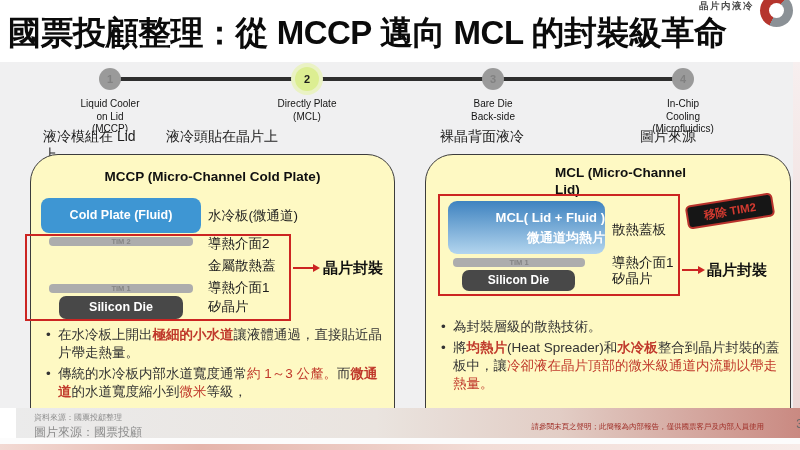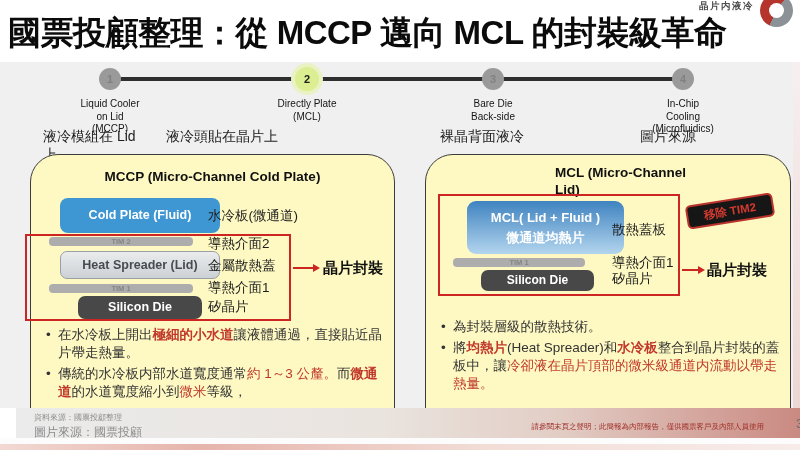--- a/index.html
+++ b/index.html
@@ -34,21 +34,21 @@
 
   
   .panel { position:absolute; top:154px; height:332px; background:#fef9c3;
     border:1.5px solid #3c3c3c; border-radius:28px; }
   .panel-left { left:30px; width:365px; }
   .panel-right { left:425px; width:366px; }
   .panel-title { position:absolute; top:14px; left:0; width:100%; text-align:center;
     font-size:13.5px; font-weight:bold; color:#101010; }
   .panel-title.wrap { left:113px; top:10px; width:150px; text-align:left; line-height:1.25;margin-left:16px; }
 
-  .layer { position:absolute; border-radius:8px; text-align:center; font-weight:bold;margin-left:19px; }
+  .layer { position:absolute; border-radius:8px; text-align:center; font-weight:bold; }
   .cold-plate { left:10px; top:43px; width:160px; height:35px; background:#3e96d3;
     color:#fff; font-size:12.5px; line-height:35px; }
   .tim-bar { position:absolute; height:9px; background:#adadad; border-radius:4px;
     font-size:7.5px; line-height:9px; text-align:center; color:#858585; font-weight:bold; }
   .pl-tim2 { left:18px; top:82px; width:144px; }
   .heat-spreader { left:10px; top:96px; width:160px; height:28px;
     background:linear-gradient(#eaeced,#ccd1d5); border:1px solid #9aa0a5;
     color:#474c51; font-size:12.5px; line-height:26px; border-radius:7px; }
   .pl-tim1 { left:18px; top:129px; width:144px; }
   .silicon-die { left:28px; top:141px; width:124px; height:23px; background:#484848;
@@ -60,21 +60,21 @@
   .rb-right { left:12px; top:39px; width:242px; height:102px; }
 
   .arrow-line { position:absolute; height:2px; background:#cc2522; }
   .arrow-head { position:absolute; width:0; height:0; border-left:7px solid #cc2522;
     border-top:4px solid transparent; border-bottom:4px solid transparent; }
   .callout-text { position:absolute; font-size:15px; font-weight:bold; color:#101010; white-space:nowrap; }
 
   
   .mcl-box { left:22px; top:46px; width:157px; height:53px; border-radius:9px;
     background:linear-gradient(#3f83c0,#b3d5ee); color:#fff; font-size:13px;
-    display:flex; flex-direction:column; justify-content:center; line-height:1.5; }
+    display:flex; flex-direction:column; justify-content:center; line-height:1.5;text-align:right; }
   .pr-tim1 { left:27px; top:103px; width:132px; }
   .pr-die { left:36px; top:115px; width:113px; height:21px; font-size:12px; line-height:21px; }
   .badge { position:absolute; left:260px; top:44px; width:88px; height:24px;
     background:#161616; border:2px solid #b9322c; border-radius:5px; color:#d23a30;
     font-weight:bold; font-size:11.5px; text-align:center; line-height:20px;
     transform:rotate(-9deg); white-space:nowrap; }
 
   
   .bullets { position:absolute; left:12px; right:8px; font-size:13.5px; color:#333;
     line-height:1.33; }
@@ -129,21 +129,20 @@
   <div class="step-zh" style="left:43px;width:102px">液冷模組在 Lid 上</div>
   <div class="step-zh" style="left:166px">液冷頭貼在晶片上</div>
   <div class="step-zh" style="left:440px">裸晶背面液冷</div>
   <div class="step-zh" style="left:640px">圖片來源</div>
 
   <div class="panel panel-left">
     <div class="panel-title">MCCP (Micro-Channel Cold Plate)</div>
 
     <div class="layer cold-plate">Cold Plate (Fluid)</div>
     <div class="tim-bar pl-tim2">TIM 2</div>
-    <div class="layer heat-spreader">Heat Spreader (Lid)</div>
     <div class="tim-bar pl-tim1">TIM 1</div>
     <div class="layer silicon-die">Silicon Die</div>
 
     <div class="layer-label" style="top:52px">水冷板(微通道)</div>
     <div class="layer-label" style="top:80px">導熱介面2</div>
     <div class="layer-label" style="top:102px">金屬散熱蓋</div>
     <div class="layer-label" style="top:124px">導熱介面1</div>
     <div class="layer-label" style="top:143px">矽晶片</div>
 
     <div class="red-box rb-left"></div>

